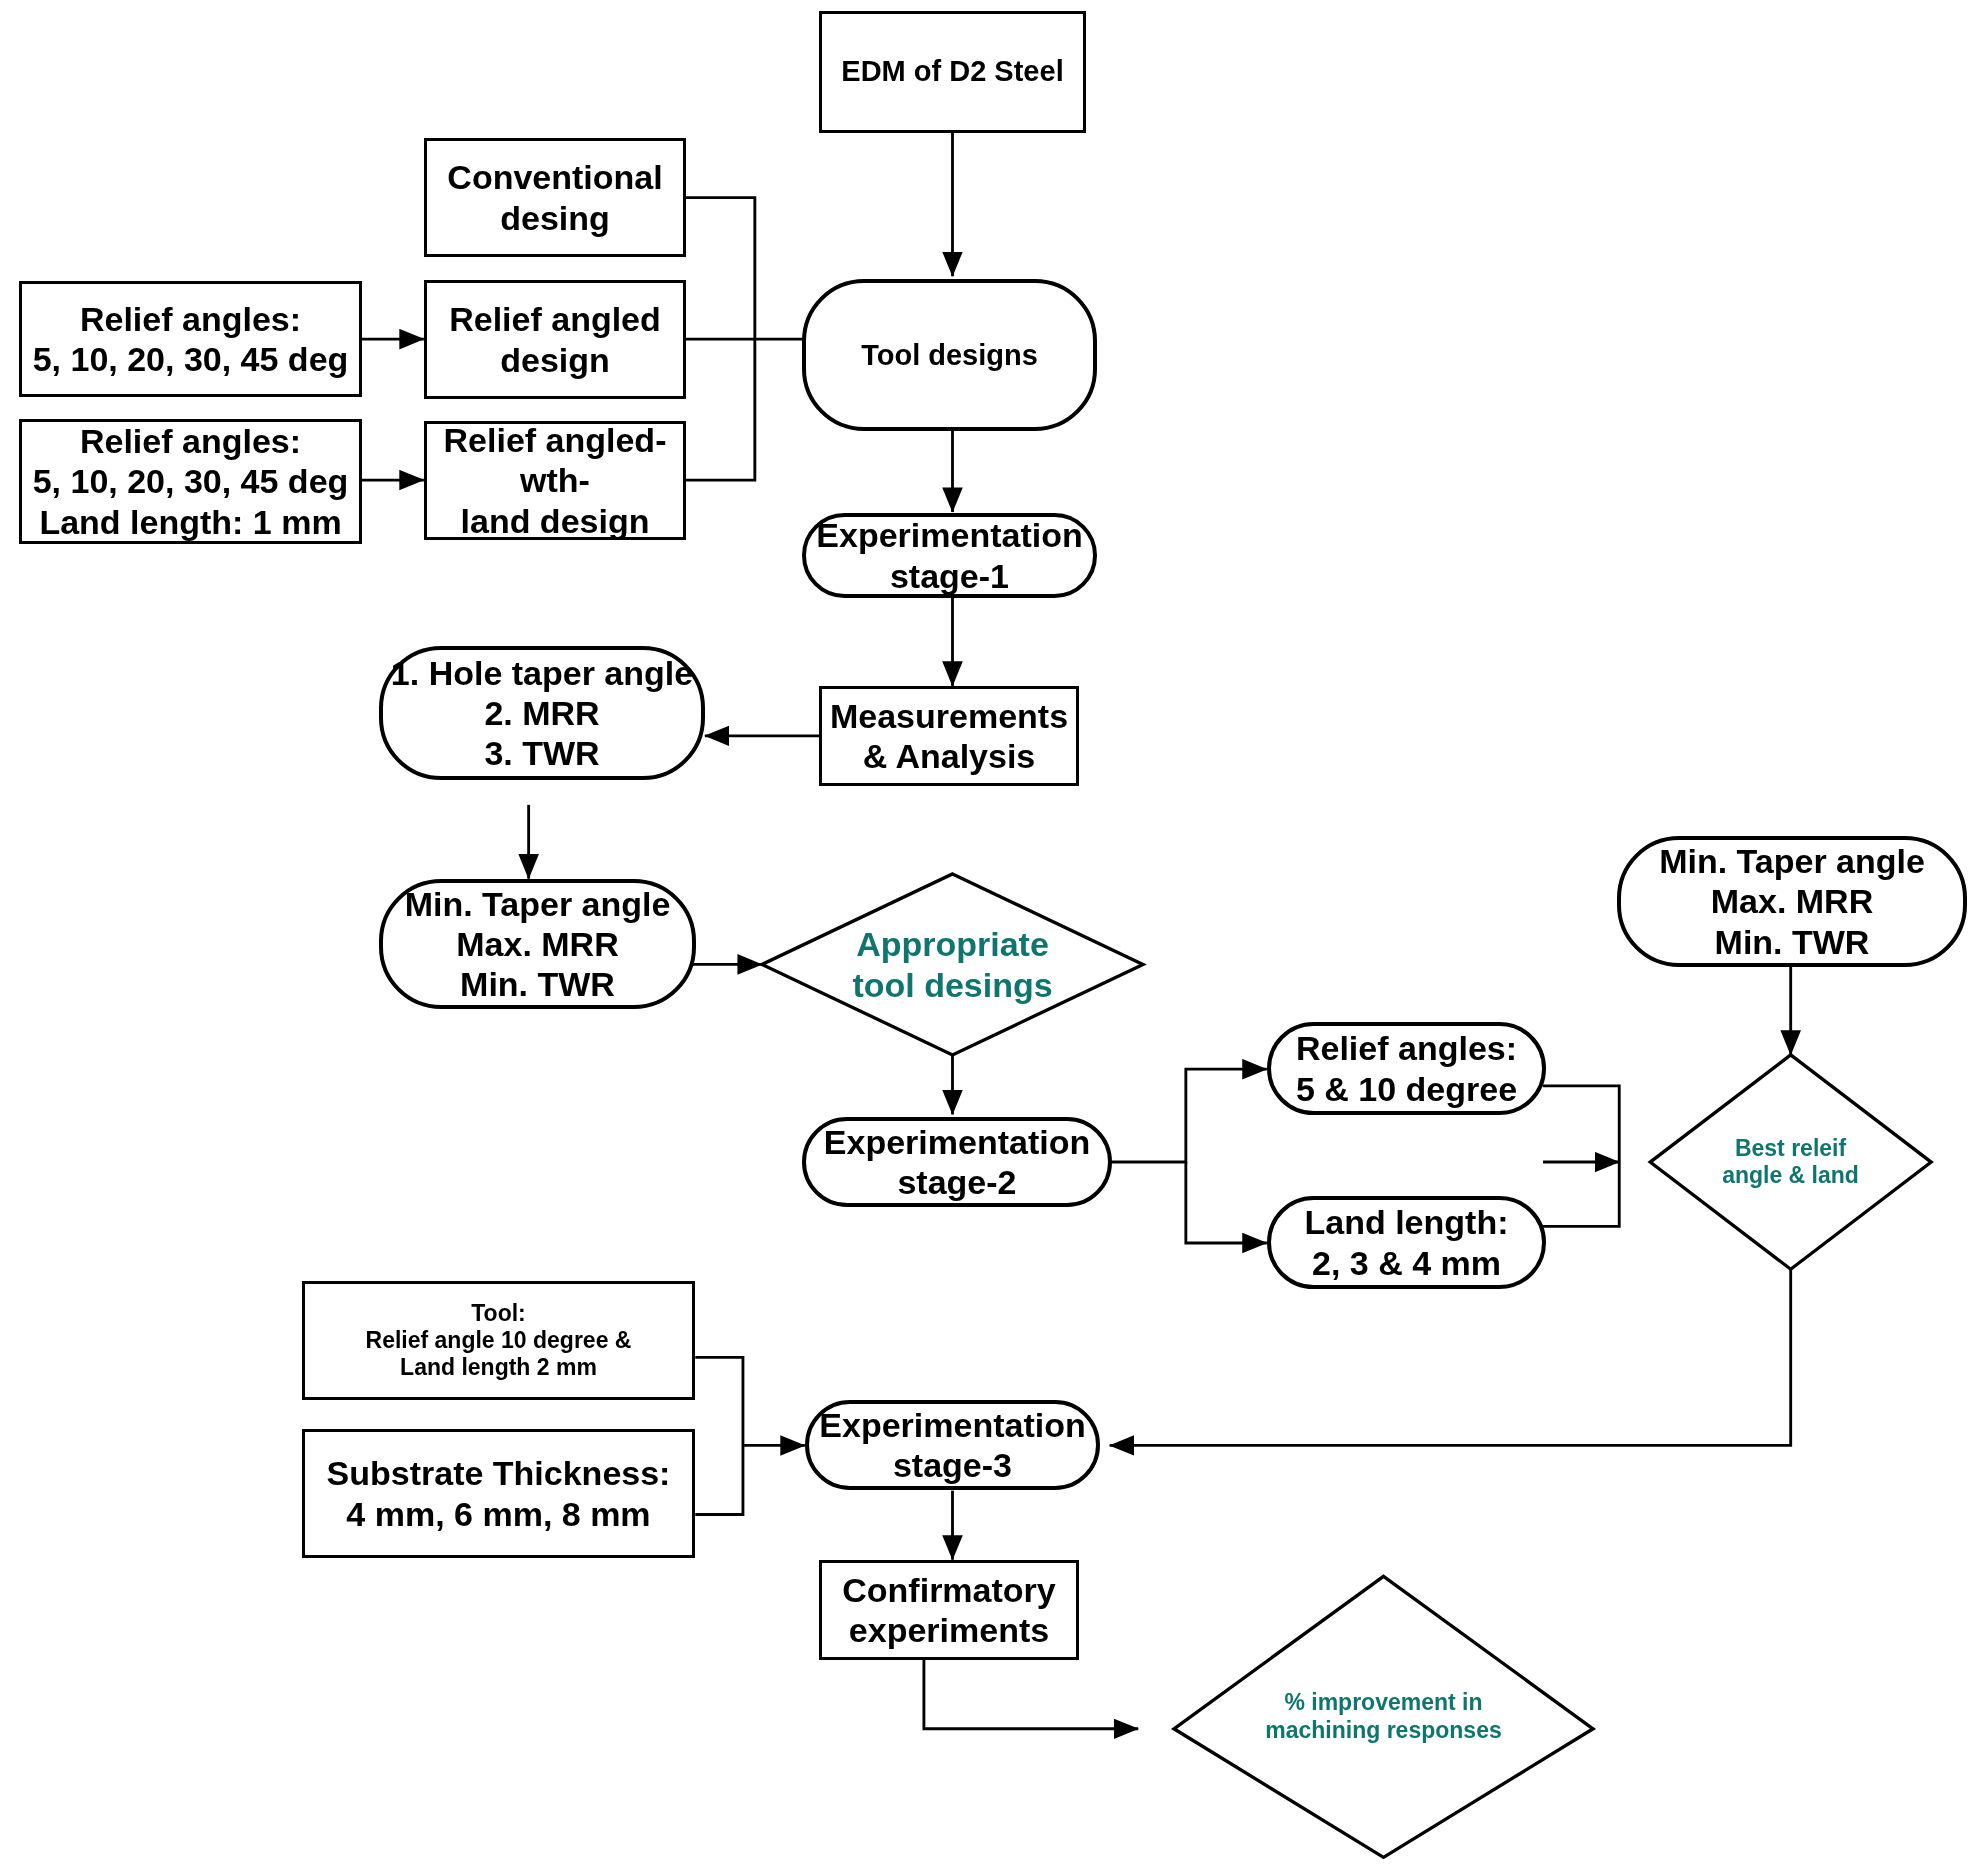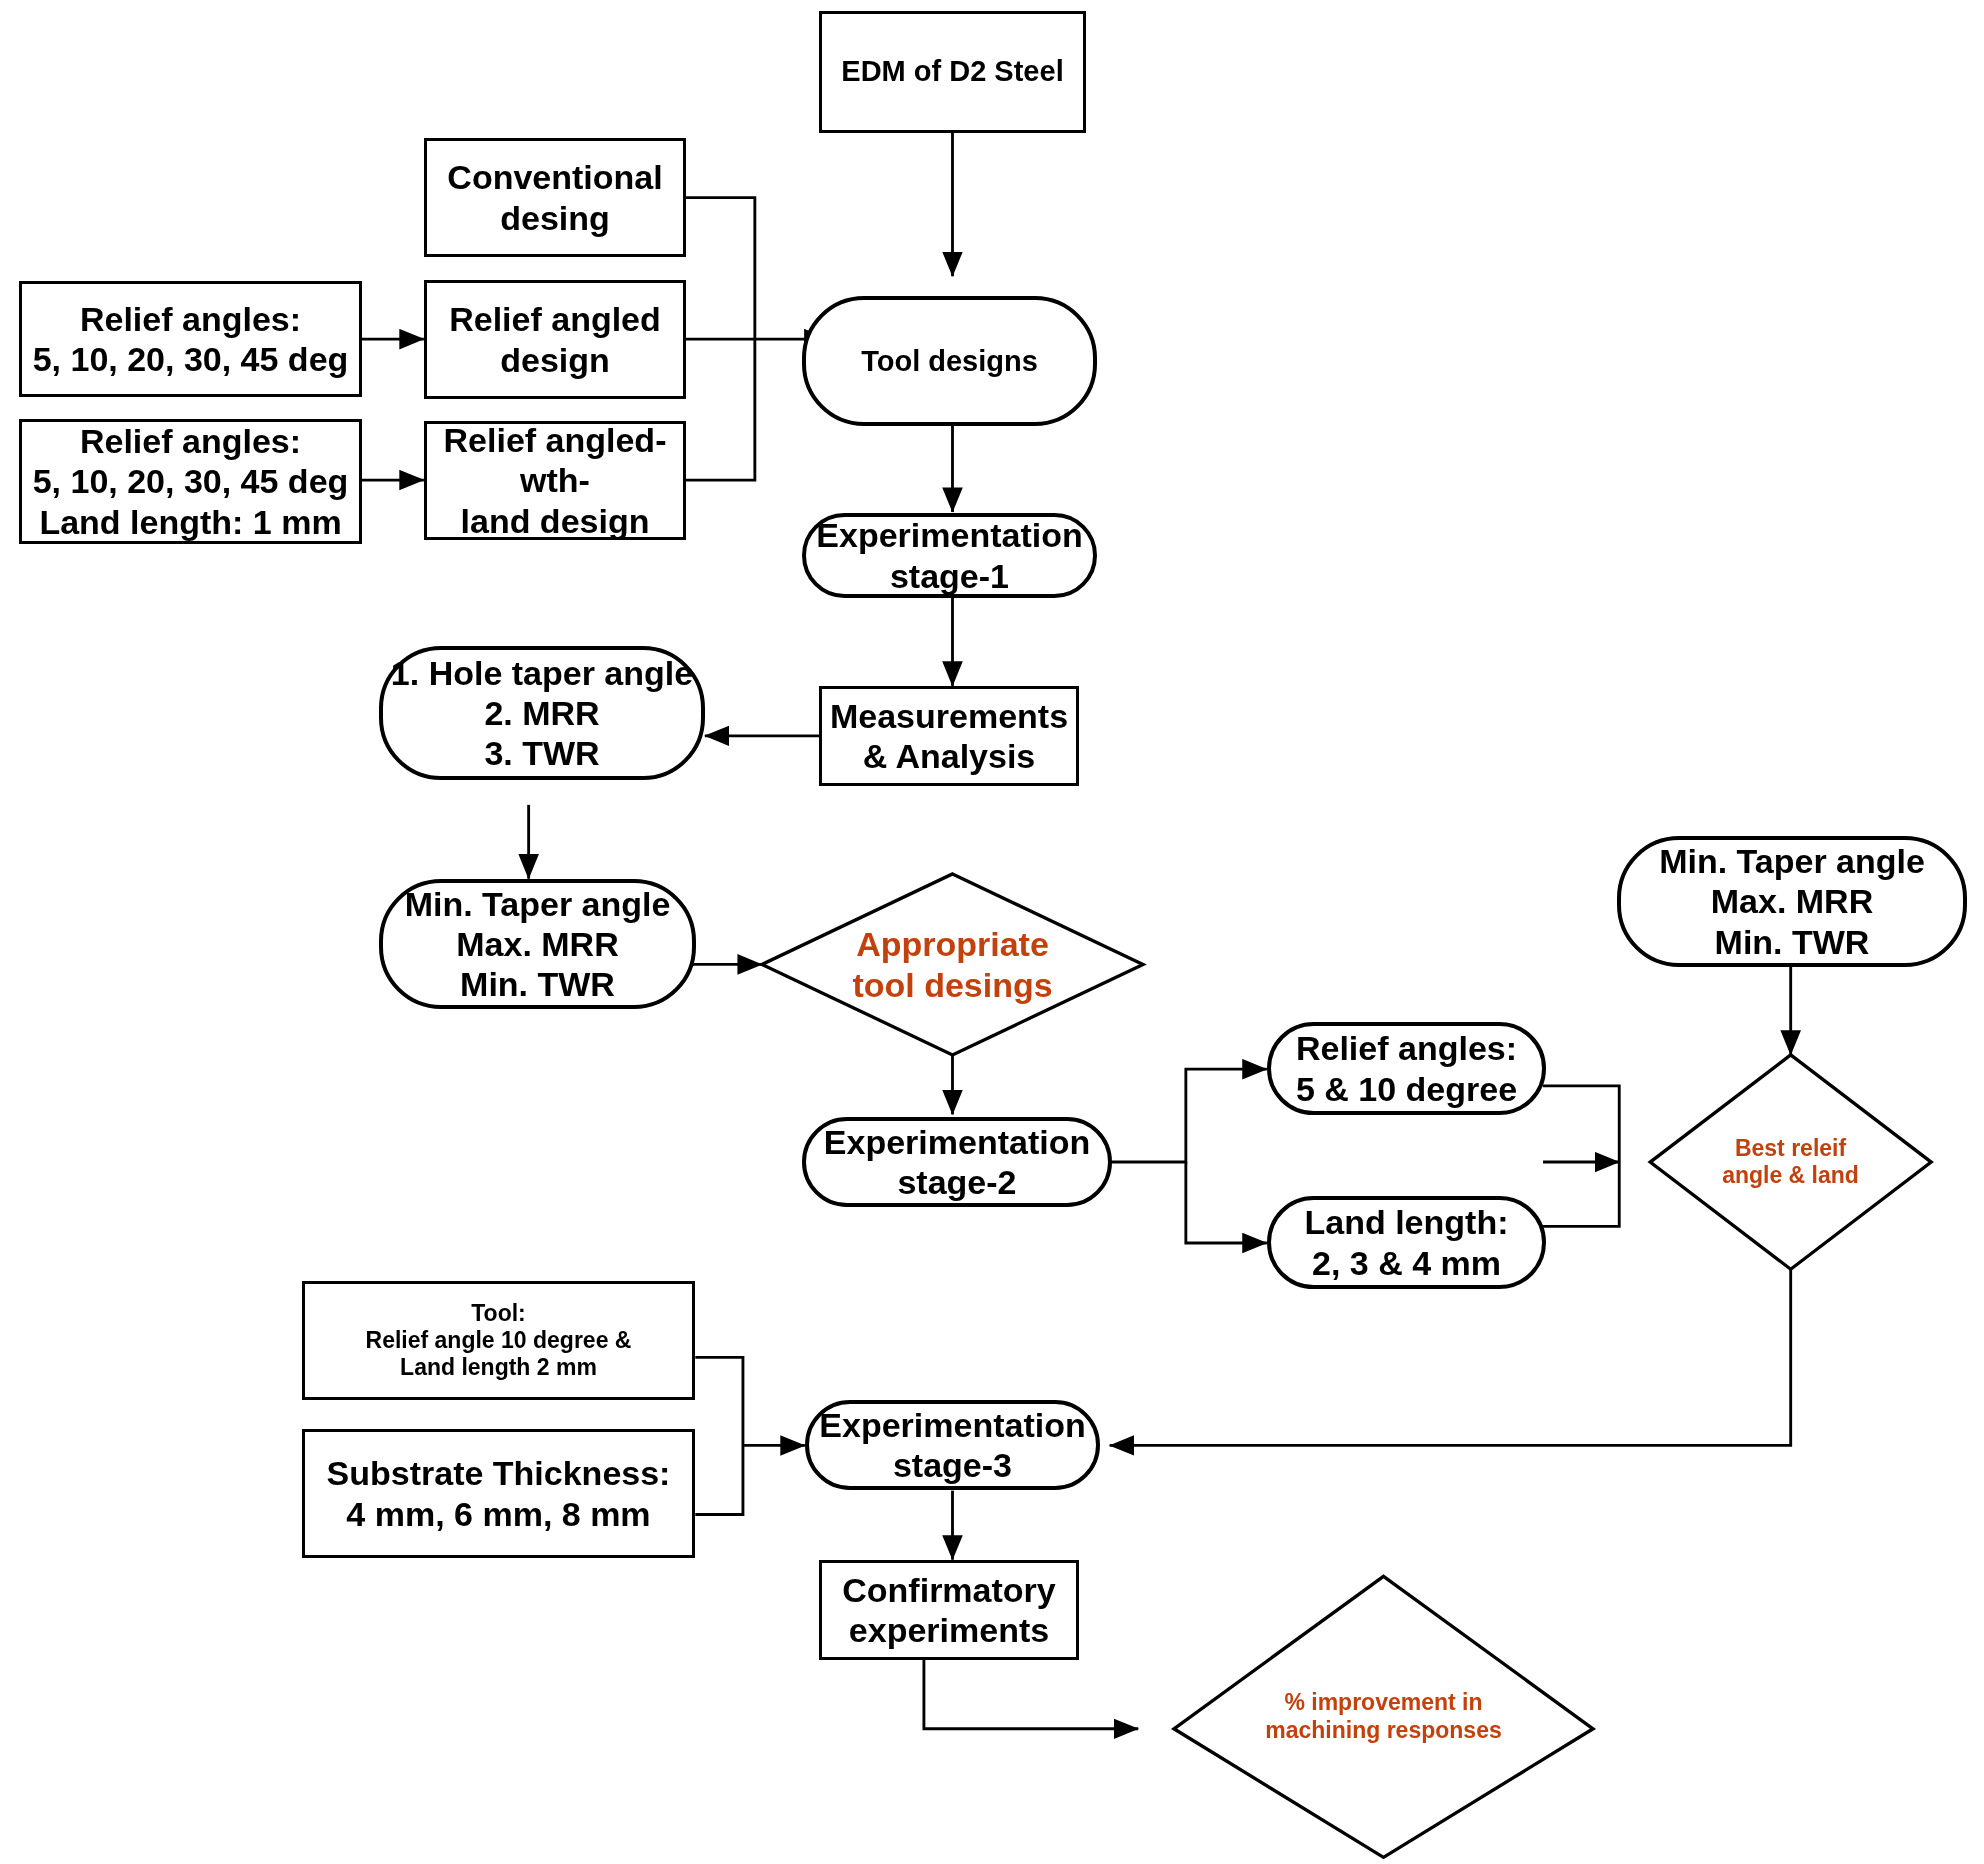--- a/index.html
+++ b/index.html
@@ -51,21 +51,21 @@
   .diamond-wrap .dlabel {
     position: absolute;
     left: 0; top: 0;
     width: 100%;
     height: 100%;
     display: flex;
     align-items: center;
     justify-content: center;
     text-align: center;
     font-weight: bold;
-    color: #c2410c;
+    color: #0f766e;
     white-space: pre-line;
     line-height: 1.18;
   }
   .fs-56 { font-size: 23px; }
   .fs-58 { font-size: 34px; }
   .fs-60 { font-size: 29px; }
 </style>
 </head>
 <body>
 
@@ -153,21 +153,21 @@
     <span class="lbl">Relief angles:
 5, 10, 20, 30, 45 deg</span>
   </div>
 
   <div class="node rect fs-58" style="left:19px; top:419px; width:343px; height:125px;">
     <span class="lbl">Relief angles:
 5, 10, 20, 30, 45 deg
 Land length: 1 mm</span>
   </div>
 
-  <div class="node round fs-60" style="left:802px; top:296px; width:295px; height:130px;">
+  <div class="node round fs-60" style="left:802px; top:279px; width:295px; height:152px;">
     <span class="lbl">Tool designs</span>
   </div>
 
   <div class="node round fs-58" style="left:802px; top:513px; width:295px; height:85px;">
     <span class="lbl">Experimentation
 stage-1</span>
   </div>
 
   <div class="node rect fs-58" style="left:819px; top:686px; width:260px; height:100px;">
     <span class="lbl">Measurements

